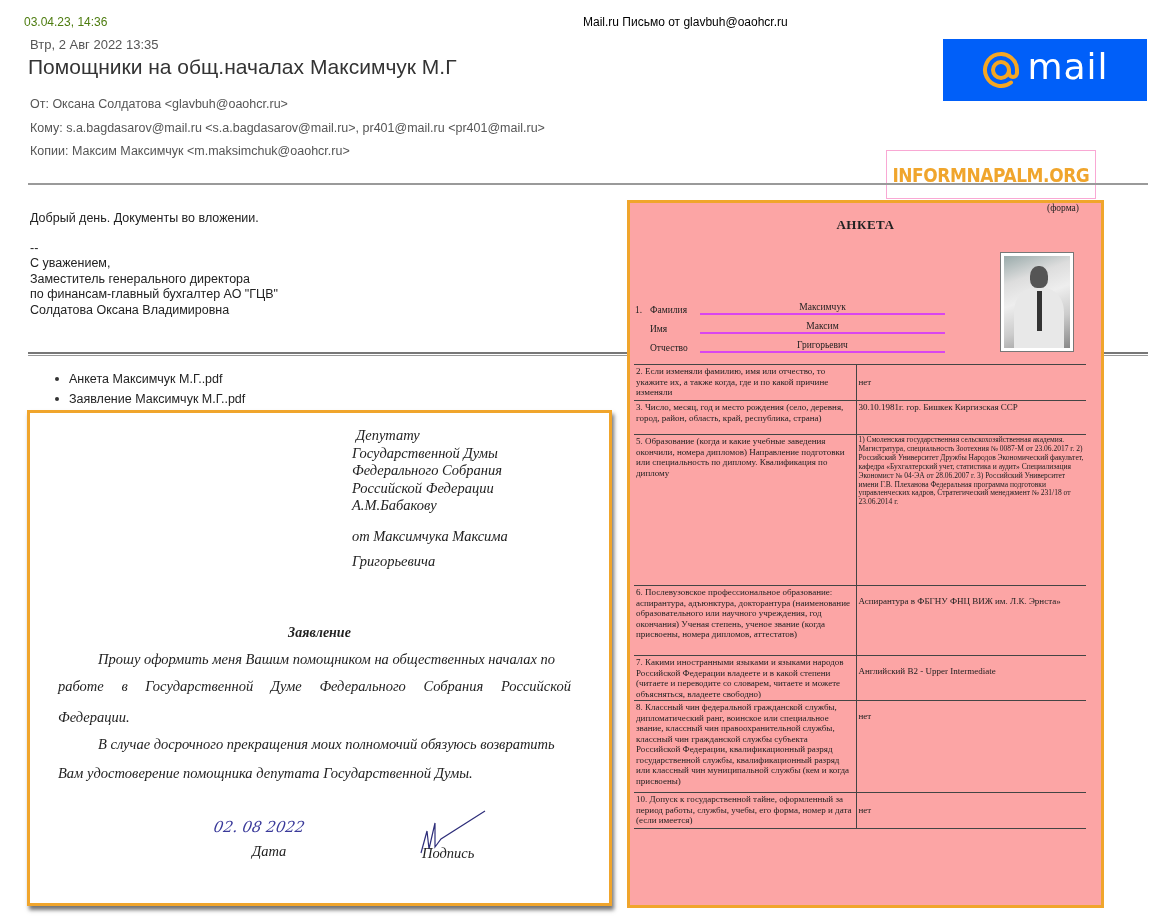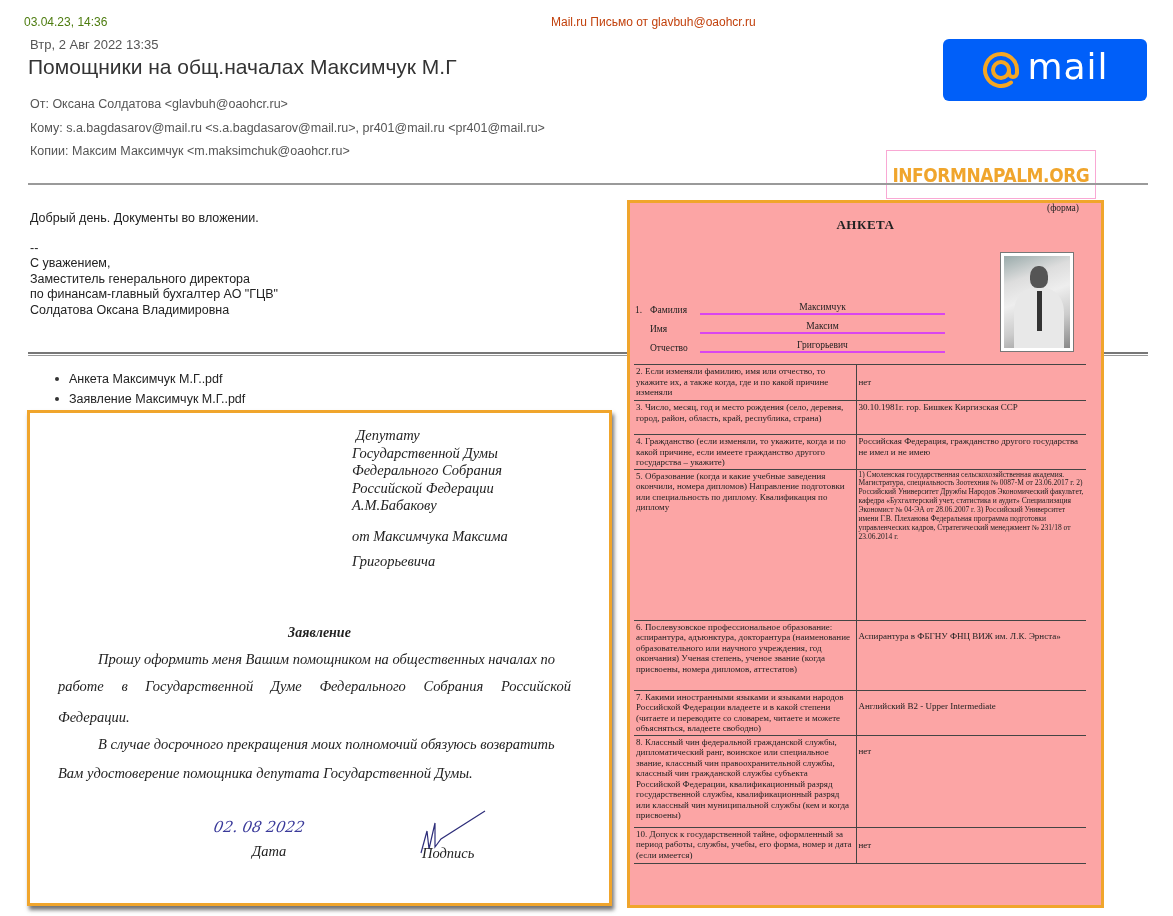--- a/index.html
+++ b/index.html
@@ -3,29 +3,29 @@
 <meta charset="utf-8">
 <style>
   * { box-sizing: border-box; margin: 0; padding: 0; }
   html, body { width: 1173px; height: 916px; background: #ffffff; overflow: hidden; }
   body { position: relative; font-family: "Liberation Sans", sans-serif; color: #222; }
 
   .abs { position: absolute; }
 
   
   .print-date { left: 24px; top: 15px; font-size: 12px; color: #4d7c0f; }
-  .print-title { left: 551px; top: 15px; font-size: 12px; color: #c2410c; }
+  .print-title { left: 583px; top: 15px; font-size: 12px; color: #000000; }
 
   
   .email-date { left: 30px; top: 37px; font-size: 13px; color: #555; }
   .email-subject { left: 28px; top: 55px; font-size: 21px; color: #333; }
   .meta-line { left: 30px; font-size: 12.5px; color: #555; }
 
   
-  .mail-logo { left: 943px; top: 39px; width: 204px; height: 62px; background: #005ff9; border-radius: 6px;
+  .mail-logo { left: 943px; top: 39px; width: 204px; height: 62px; background: #005ff9; border-radius: 0;
     display: flex; align-items: center; justify-content: center; gap: 6px; }
   .mail-logo .at { width: 40px; height: 40px; }
   .mail-logo .word { color: #fff; font-size: 36px; font-family: "DejaVu Sans", sans-serif; letter-spacing: 1px; line-height: 1; margin-top: -6px; }
 
   
   .watermark { left: 886px; top: 150px; width: 210px; height: 49px; border: 1px solid #f9a8d4; background: #fff;
     display: flex; align-items: center; justify-content: center; }
   .watermark span { color: #f0a52c; font-family: "DejaVu Sans", sans-serif; font-weight: bold; font-size: 20px; letter-spacing: -0.5px; transform: scaleX(0.85); white-space: nowrap; }
 
   .divider-top { left: 28px; top: 183px; width: 1120px; height: 2px; background: #9a9a9a; }
@@ -182,24 +182,20 @@
   <table class="ank-table">
     <tbody>
         <tr class="first" style="height:36px">
       <td class="q">2. Если изменяли фамилию, имя или отчество, то укажите их, а также когда, где и по какой причине изменяли</td>
       <td class="a mid">нет</td>
     </tr>
     <tr style="height:34px">
       <td class="q">3. Число, месяц, год и место рождения (село, деревня, город, район, область, край, республика, страна)</td>
       <td class="a">30.10.1981г. гор. Бишкек Киргизская ССР</td>
     </tr>
-    <tr style="height:34px">
-      <td class="q">4. Гражданство (если изменяли, то укажите, когда и по какой причине, если имеете гражданство другого государства – укажите)</td>
-      <td class="a">Российская Федерация, гражданство другого государства не имел и не имею</td>
-    </tr>
     <tr style="height:151px">
       <td class="q">5. Образование (когда и какие учебные заведения окончили, номера дипломов) Направление подготовки или специальность по диплому. Квалификация по диплому</td>
       <td class="a small">1) Смоленская государственная сельскохозяйственная академия. Магистратура, специальность Зоотехния № 0087-М от 23.06.2017 г. 2) Российский Университет Дружбы Народов Экономический факультет, кафедра «Бухгалтерский учет, статистика и аудит» Специализация Экономист № 04-ЭА от 28.06.2007 г. 3) Российский Университет имени Г.В. Плеханова Федеральная программа подготовки управленческих кадров, Стратегический менеджмент № 231/18 от 23.06.2014 г.</td>
     </tr>
     <tr style="height:70px">
       <td class="q">6. Послевузовское профессиональное образование: аспирантура, адъюнктура, докторантура (наименование образовательного или научного учреждения, год окончания) Ученая степень, ученое звание (когда присвоены, номера дипломов, аттестатов)</td>
       <td class="a" style="padding-top:10px">Аспирантура в ФБГНУ ФНЦ ВИЖ им. Л.К. Эрнста»</td>
     </tr>
     <tr style="height:44px">
       <td class="q">7. Какими иностранными языками и языками народов Российской Федерации владеете и в какой степени (читаете и переводите со словарем, читаете и можете объясняться, владеете свободно)</td>

